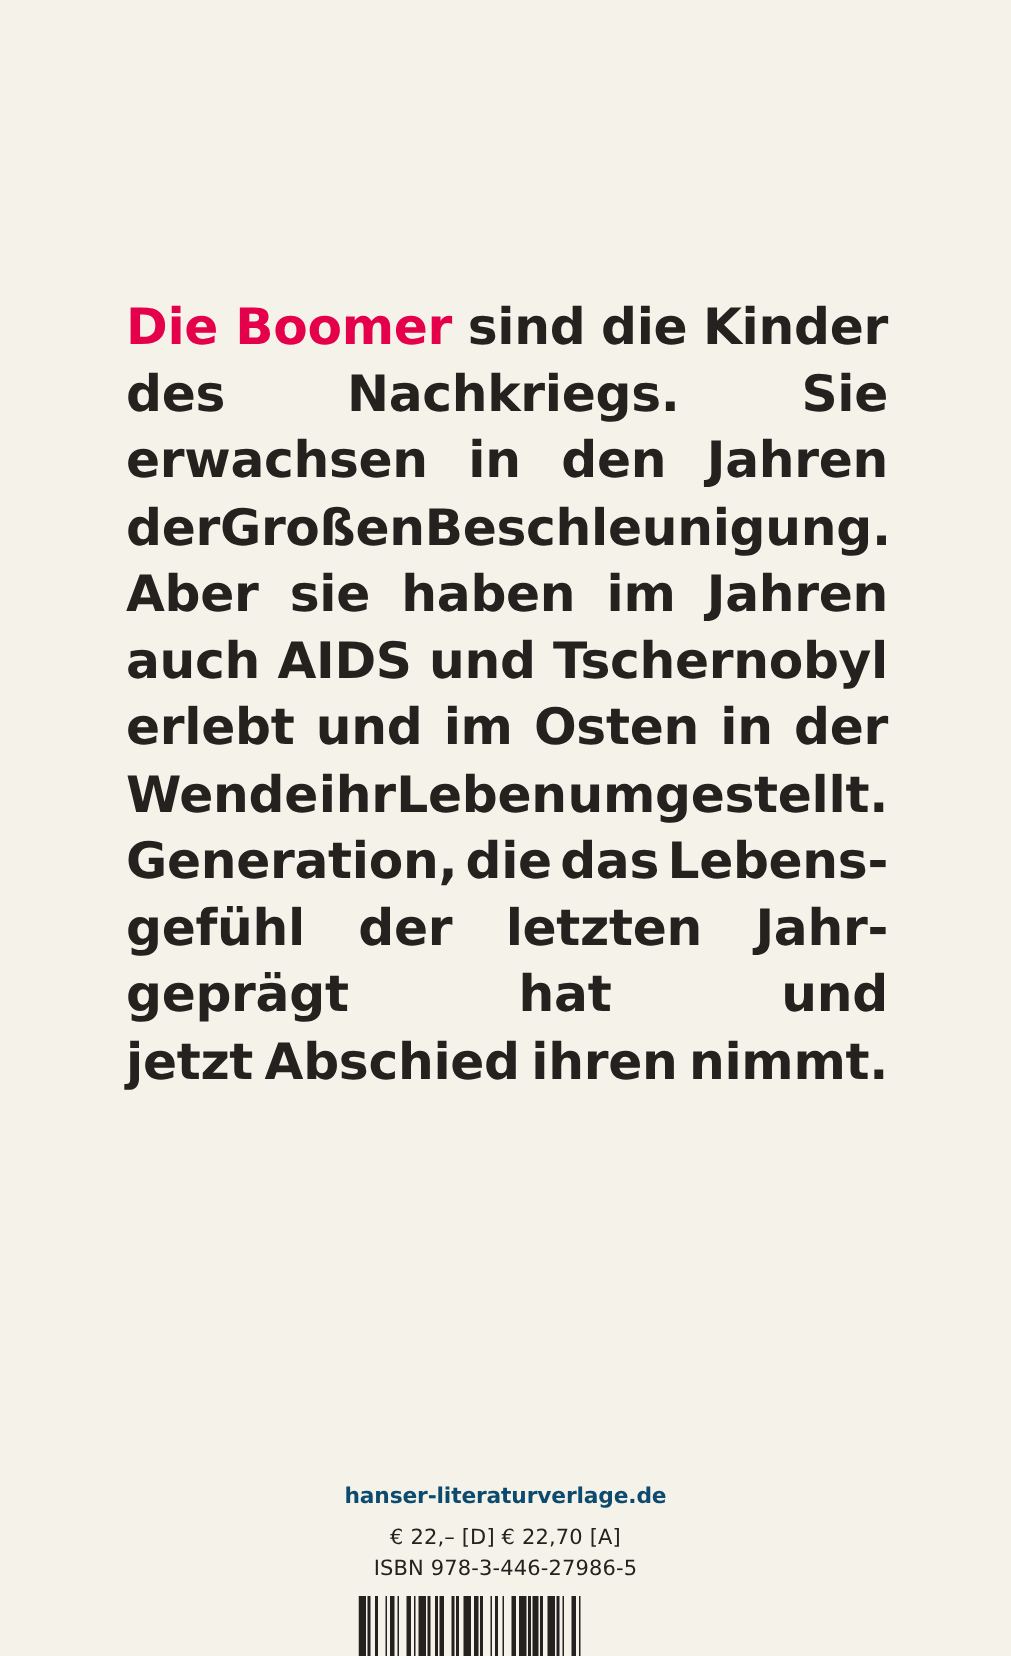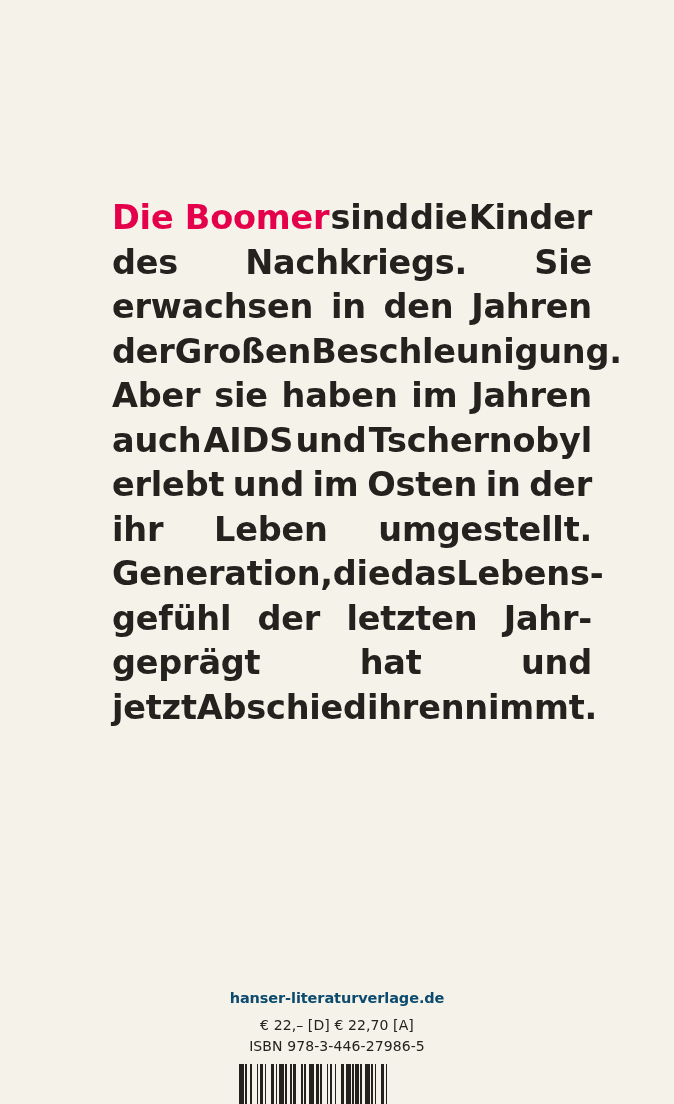--- a/index.html
+++ b/index.html
@@ -37,21 +37,20 @@
     text-justify: inter-word;
   }
   .blurb .highlight {
     color: #e4004b;
   }
   
   .line {
     display: flex;
     justify-content: space-between;
     white-space: pre;
-    margin-left: 28px;
   }
   .line .w {
     white-space: pre;
   }
 
   
   .footer {
     position: absolute;
     left: 0;
     right: 0;
@@ -148,20 +147,21 @@
     <div class="line">
       <span class="w">erlebt</span>
       <span class="w">und</span>
       <span class="w">im</span>
       <span class="w">Osten</span>
       <span class="w">in</span>
       <span class="w">der</span>
     </div>
 
     <div class="line">
+      <span class="w">Wende</span>
       <span class="w">ihr</span>
       <span class="w">Leben</span>
       <span class="w">umgestellt.</span>
     </div>
 
 
     <div class="line">
       <span class="w">Generation,</span>
       <span class="w">die</span>
       <span class="w">das</span>

